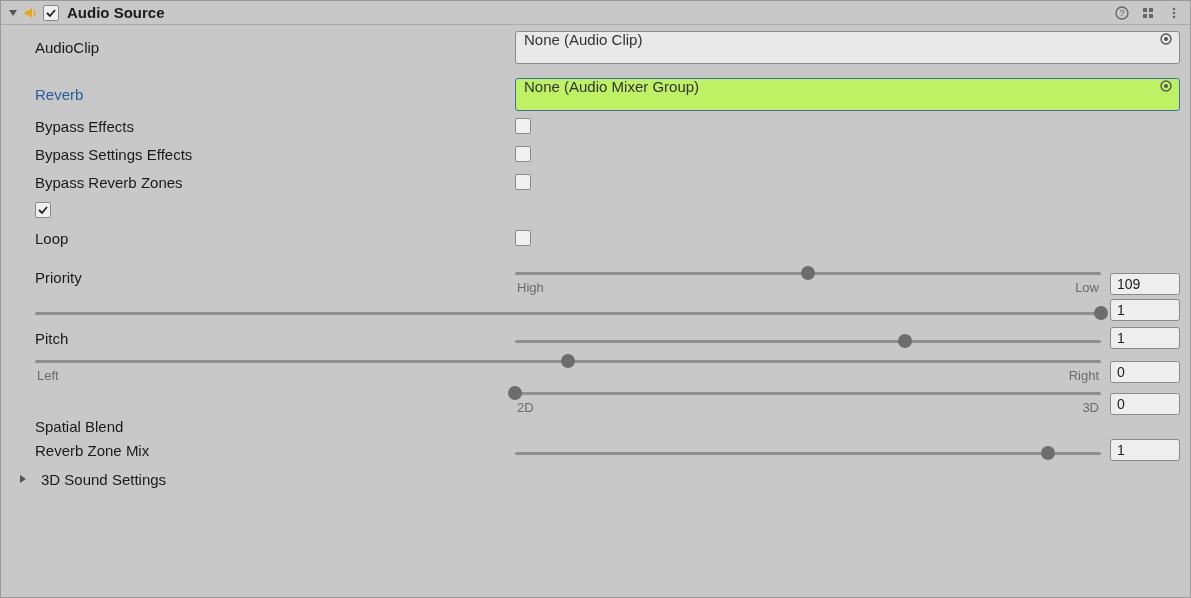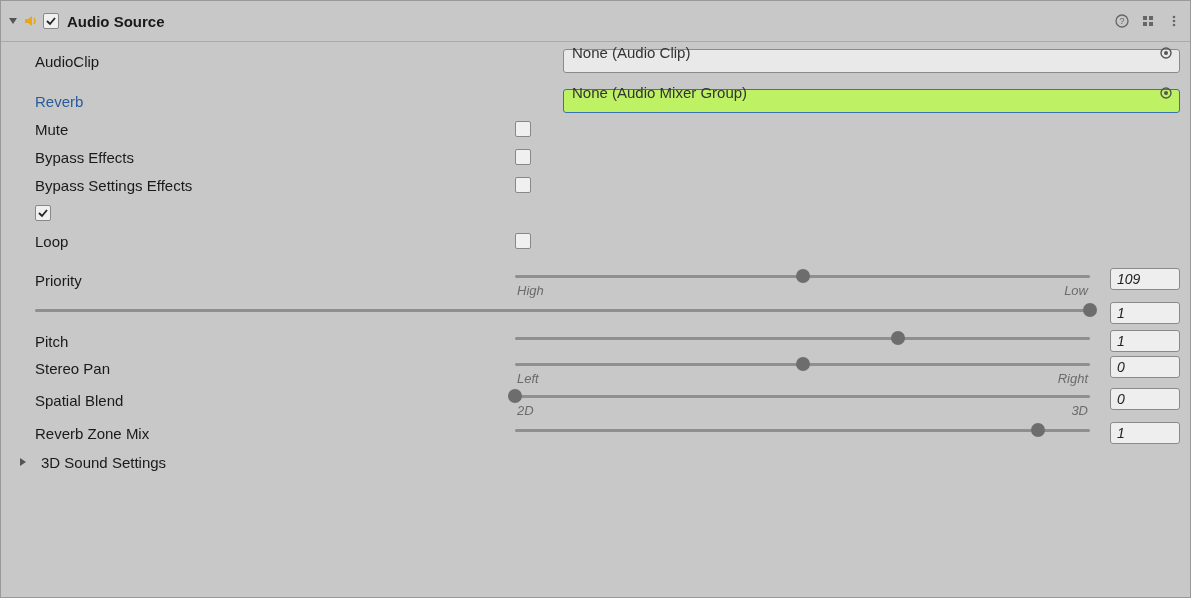--- a/index.html
+++ b/index.html
@@ -16,21 +16,21 @@
     border: 1px solid #999;
     background: #c8c8c8;
     width: 100%;
     height: 100%;
     display: flex;
     flex-direction: column;
   }
   .header {
     display: flex;
     align-items: center;
-    height: 41px;
+    height: 24px;
     padding: 0 6px;
     border-bottom: 1px solid #aaa;
     background: #c8c8c8;
     gap: 4px;
   }
   .foldout-triangle {
     width: 12px; height: 12px;
     display: inline-flex; align-items: center; justify-content: center;
     color: #444;
     font-size: 10px;
@@ -79,46 +79,44 @@
     flex: 0 0 480px;
     padding-right: 26px;
   }
   .field-col {
     flex: 1;
     display: flex;
     align-items: center;
   }
   .obj-field {
     flex: 1;
-    height: 24px;
+    height: 33px;
     background: #e9e9e9;
     border: 1px solid #8a8a8a;
     border-radius: 3px;
     display: flex;
     align-items: center;
     padding: 0 4px 17px 8px;
     cursor: pointer;
-    margin-left: 48px;
   }
   .obj-field.highlight {
     border: 1px solid #3a72b0;
     background: #bef264;
   }
   .obj-field .txt { flex: 1; color: #333; }
   .obj-picker {
     width: 18px; height: 18px;
     display: inline-flex; align-items: center; justify-content: center;
   }
   .highlight-label { color: #2a5b9a; }
   .slider-row {
     display: flex;
-    align-items: flex-start;
-    gap: 20px;
+    align-items: flex-end;
+    gap: 9px;
     width: 100%;
-    font-style: italic;
   }
   .slider-track-wrap {
     flex: 1;
     display: flex;
     flex-direction: column;
   }
   .slider-track {
     position: relative;
     height: 16px;
     display: flex;
@@ -244,33 +242,33 @@
             <svg width="14" height="14" viewBox="0 0 14 14">
                 <circle cx="7" cy="7" r="5" stroke="#555" stroke-width="1.4" fill="none"></circle>
                 <circle cx="7" cy="7" r="2" fill="#555"></circle>
               </svg>
           </span>
         </div>
       </div>
     </div>
 
     <div class="row">
-      <div class="label-col">Mute</div>
+      <div class="label-col">Bypass Effects</div>
       <div class="field-col">
           <span class="chk"></span>
         </div>
     </div>
     <div class="row">
-      <div class="label-col">Bypass Effects</div>
+      <div class="label-col">Bypass Settings Effects</div>
       <div class="field-col">
           <span class="chk"></span>
         </div>
     </div>
     <div class="row">
-      <div class="label-col">Bypass Settings Effects</div>
+      <div class="label-col">Bypass Reverb Zones</div>
       <div class="field-col">
           <span class="chk"></span>
         </div>
     </div>
     <div class="row">
       <div class="field-col">
           <span class="chk">
         <svg width="12" height="12" viewBox="0 0 12 12">
               <path d="M2 6 L5 9 L10 3" stroke="#222" stroke-width="1.8" fill="none"></path>
             </svg>
@@ -328,40 +326,39 @@
               <div class="track-line"></div>
               <div class="thumb" style="left: 66.6%;"></div>
             </div>
           </div>
           <div class="num-box">1</div>
         </div>
       </div>
     </div>
 
     <div class="row" style="align-items:flex-start;">
-      <div class="label-col" style="padding-top:4px;">Stereo Pan</div>
       <div class="field-col">
         <div class="slider-row">
           <div class="slider-track-wrap">
             <div class="slider-track">
               <div class="track-line"></div>
               <div class="thumb" style="left: 50%;"></div>
             </div>
             <div class="slider-labels">
               <span>Left</span>
               <span>Right</span>
             </div>
           </div>
           <div class="num-box">0</div>
         </div>
       </div>
     </div>
 
     <div class="row" style="align-items:flex-start;">
-      <div class="label-col" style="padding-top:4px;">Spatial Blend</div>
+      <div class="label-col" style="padding-top:4px;margin-top:29px;">Spatial Blend</div>
       <div class="field-col">
         <div class="slider-row">
           <div class="slider-track-wrap">
             <div class="slider-track">
               <div class="track-line"></div>
               <div class="thumb" style="left: 0%;"></div>
             </div>
             <div class="slider-labels">
               <span>2D</span>
               <span>3D</span>

